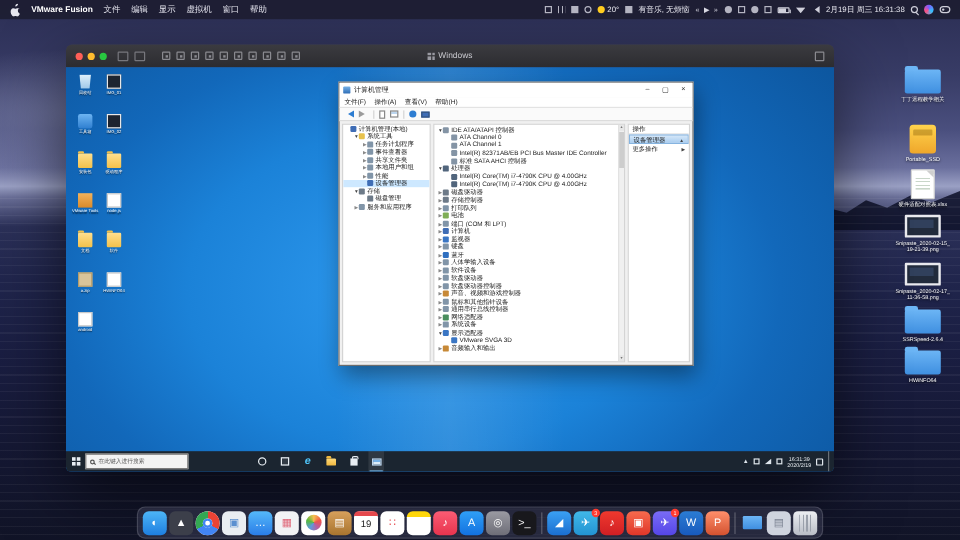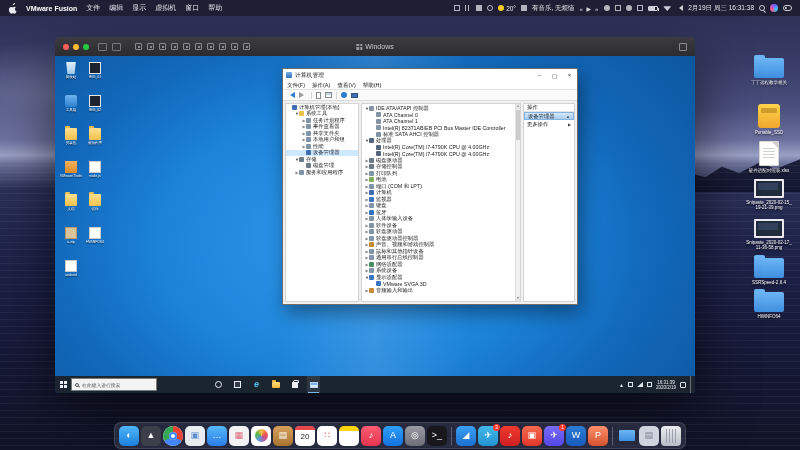--- a/index.html
+++ b/index.html
@@ -673,21 +673,21 @@
         <span class="dglyph">…</span>
       </div>
       <div class="dicon" style="background: rgb(242, 242, 245);">
         <span class="dglyph" style="color: rgb(224, 104, 122);">▦</span>
       </div>
       <div class="dicon dk-photos"></div>
       <div class="dicon" style="background: linear-gradient(rgb(215, 160, 92), rgb(168, 116, 47));">
         <span class="dglyph">▤</span>
       </div>
       <div class="dicon dk-calendar">
-        <span class="dglyph">20</span>
+        <span class="dglyph">19</span>
       </div>
       <div class="dicon" style="background: rgb(255, 255, 255);">
         <span class="dglyph" style="color: rgb(229, 72, 77);">∷</span>
       </div>
       <div class="dicon dk-notes"></div>
       <div class="dicon" style="background: linear-gradient(rgb(251, 92, 116), rgb(232, 52, 78));">
         <span class="dglyph">♪</span>
       </div>
       <div class="dicon" style="background: linear-gradient(rgb(47, 159, 246), rgb(19, 114, 224));">
         <span class="dglyph">A</span>

